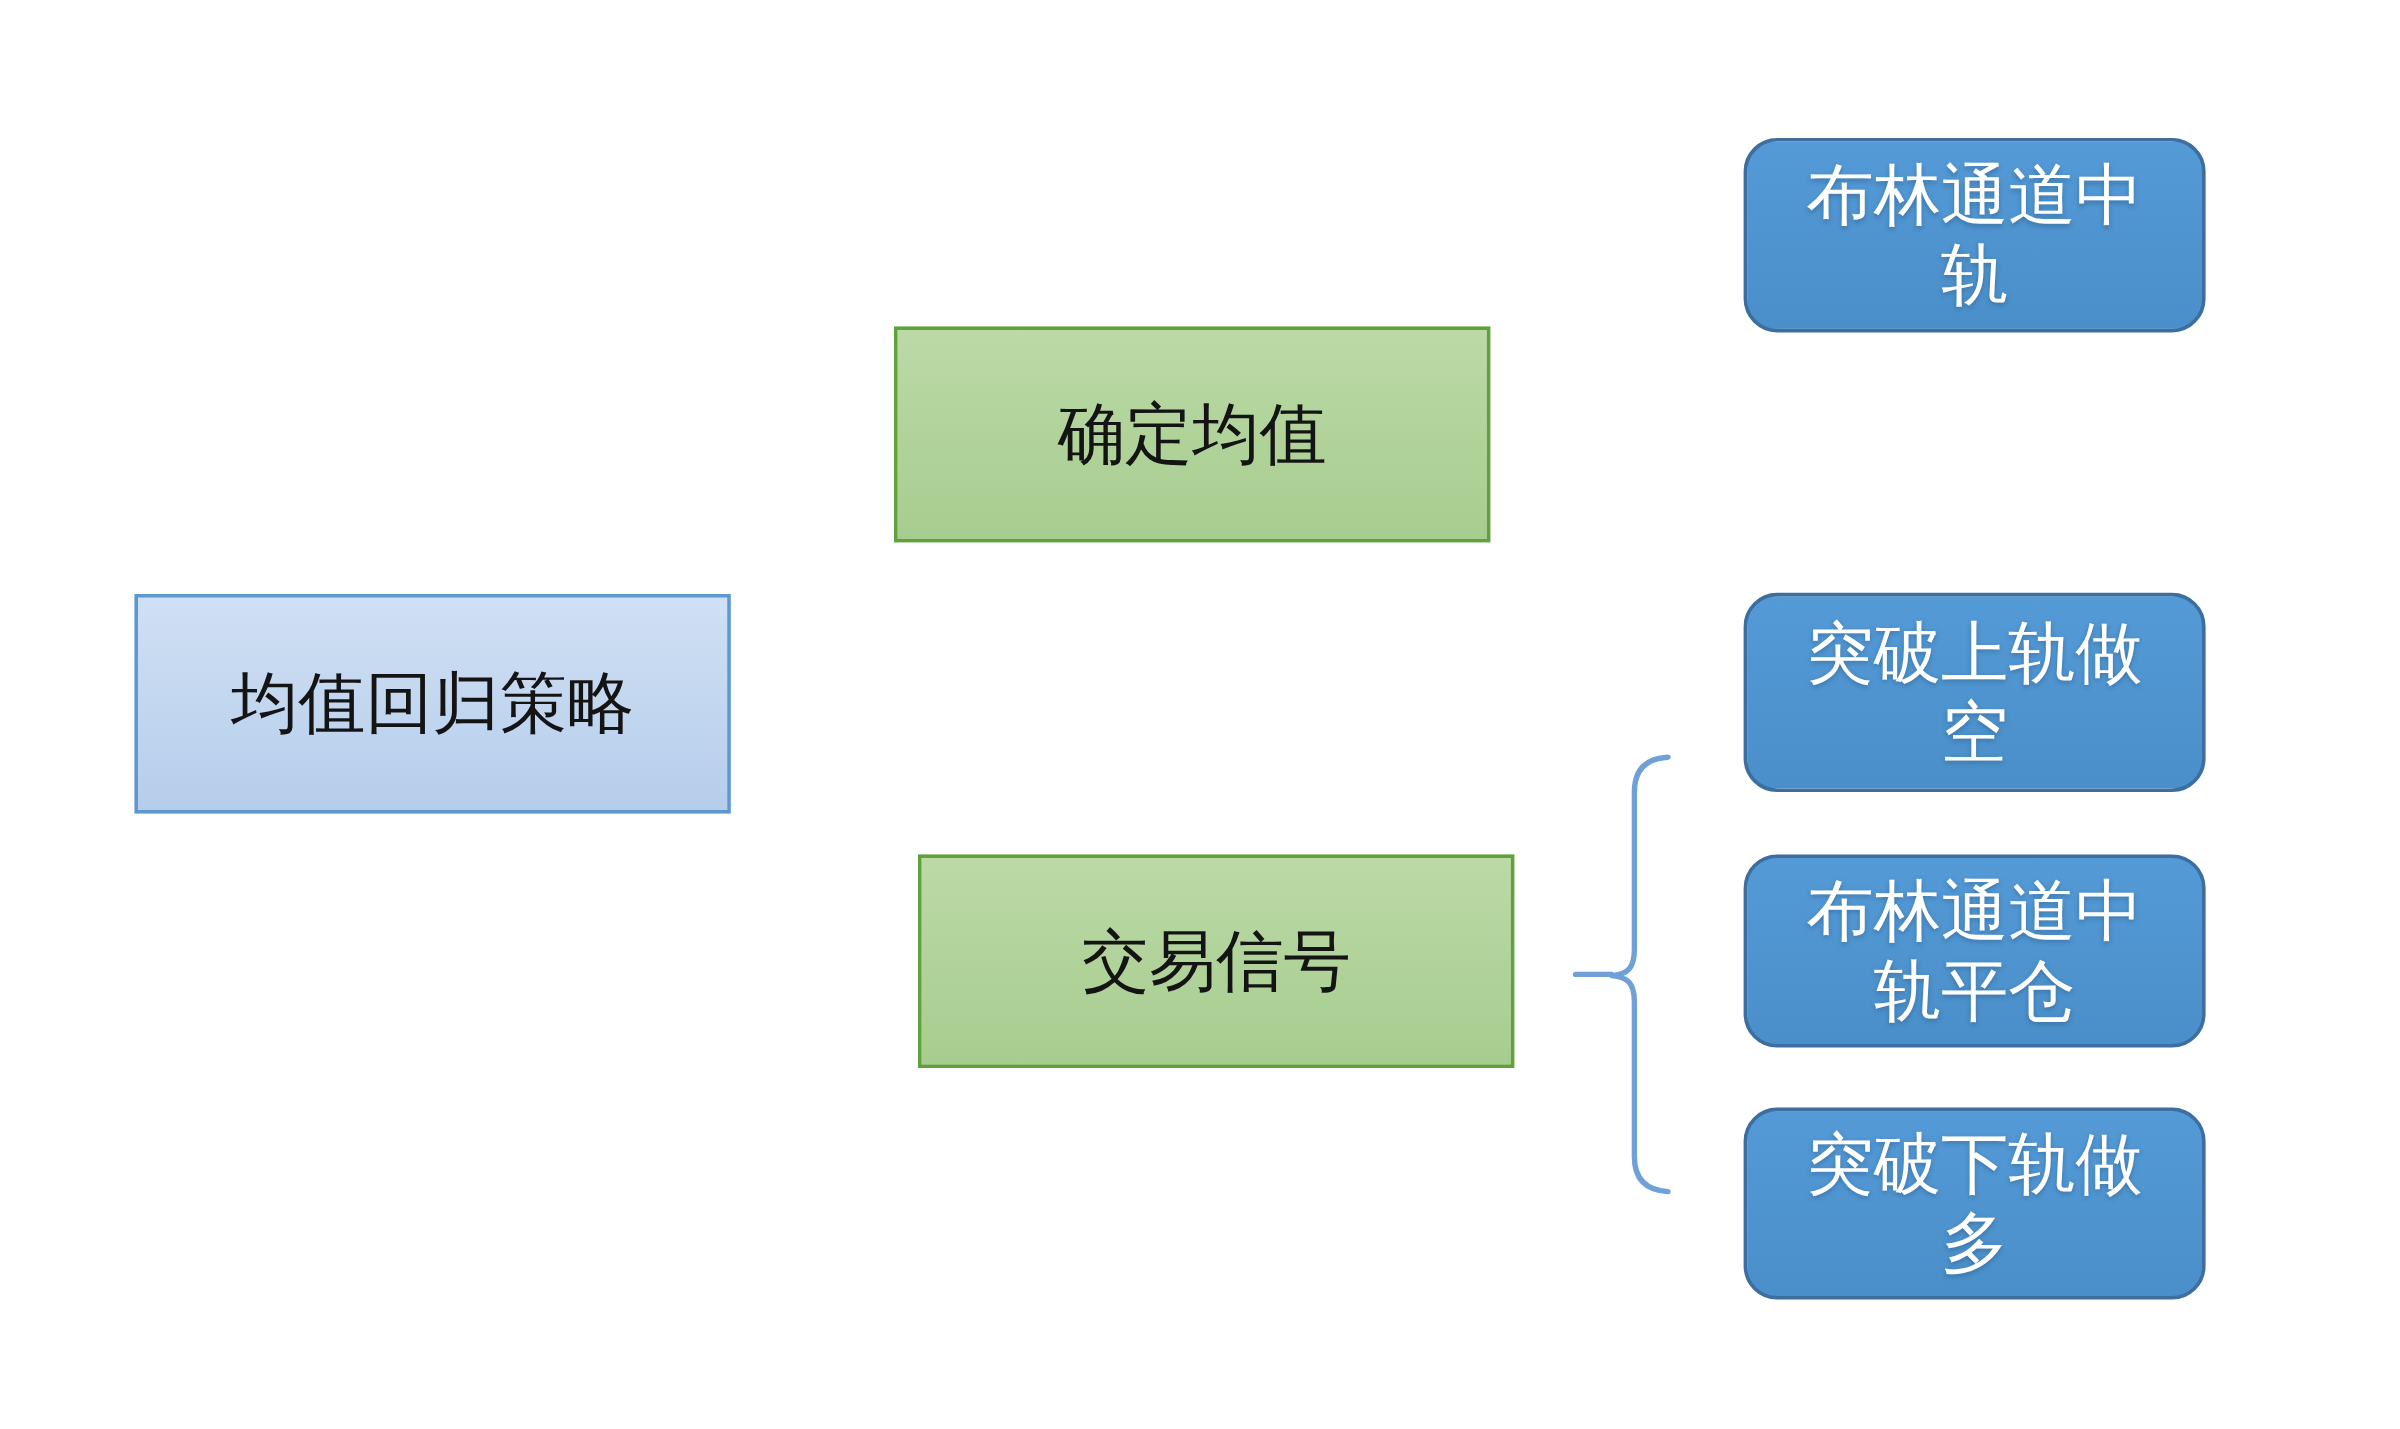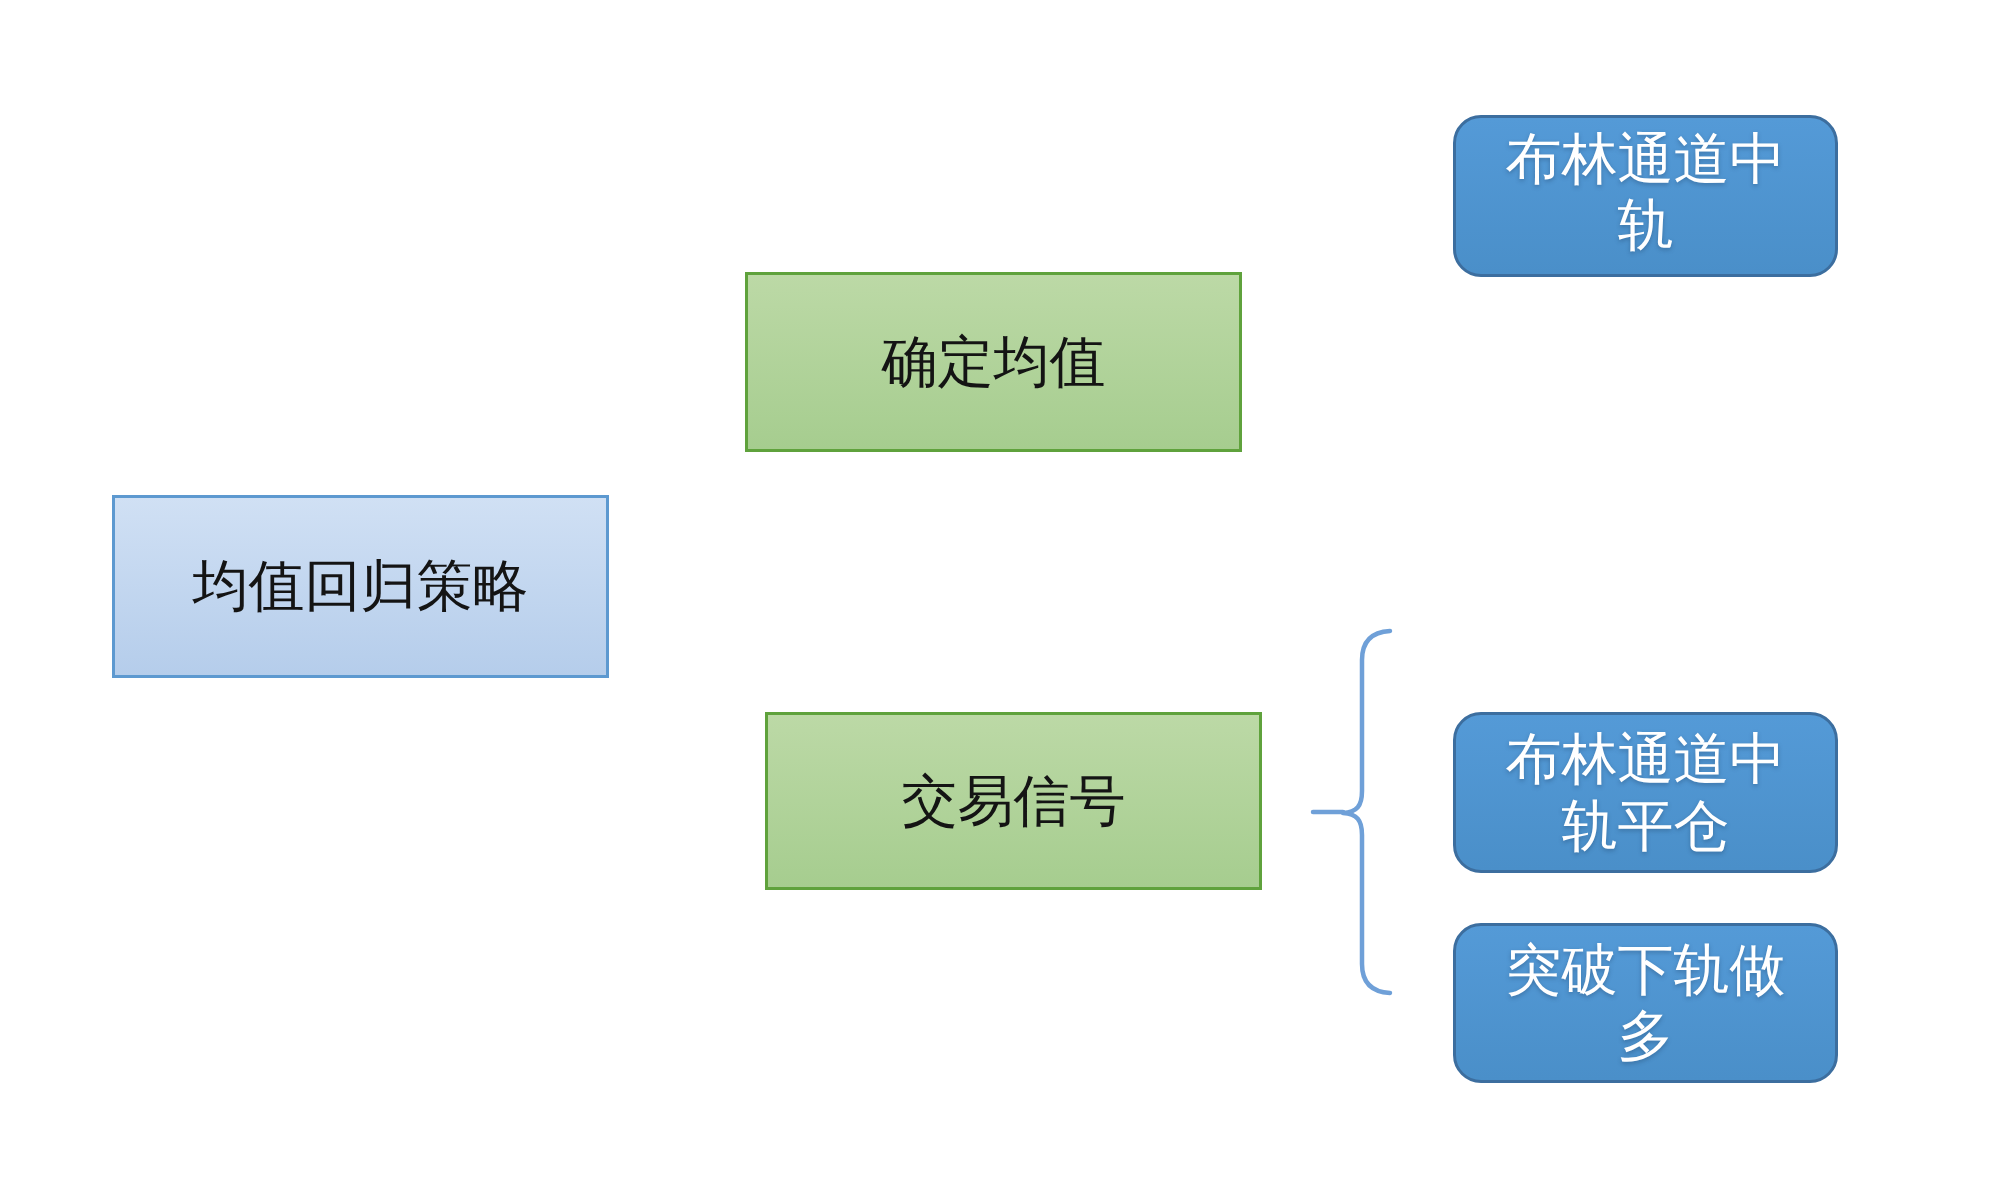--- a/index.html
+++ b/index.html
@@ -58,21 +58,21 @@
   .leaf {
     left: 1453px;
     width: 385px; height: 162px;
     padding: 0 28px;
     border: 3px solid var(--leaf-border, #3c6e9f);
     border-radius: 28px;
     background: linear-gradient(180deg,
       var(--leaf-fill-top, #549ad7) 0%,
       var(--leaf-fill-bottom, #4a8fc9) 100%);
   }
-  .leaf-0 { top: 115px; font-family: Liberation Mono, monospace; }
+  .leaf-0 { top: 115px; }
   .leaf-1 { top: 494px; height: 166px; }
   .leaf-2 { top: 712px; height: 161px; }
   .leaf-3 { top: 923px; height: 160px; }
   
   .connector-layer {
     position: absolute;
     left: 0; top: 0;
     pointer-events: none;
   }
   .brace-path {
@@ -105,20 +105,23 @@
              M1390 631 C1372 632 1362 641 1362 660
              L1362 791 C1362 806 1357 812 1343 813
              C1357 814 1362 820 1362 835
              L1362 964 C1362 983 1372 992 1390 993"></path>
   </svg>
 
   <div class="node leaf leaf-0">
     <span class="label label-light">布林通道中轨</span>
   </div>
 
+  <div class="node leaf leaf-1">
+    <span class="label label-light">突破上轨做空</span>
+  </div>
 
   <div class="node leaf leaf-2">
     <span class="label label-light">布林通道中轨平仓</span>
   </div>
 
   <div class="node leaf leaf-3">
     <span class="label label-light">突破下轨做多</span>
   </div>
 
 </div>

